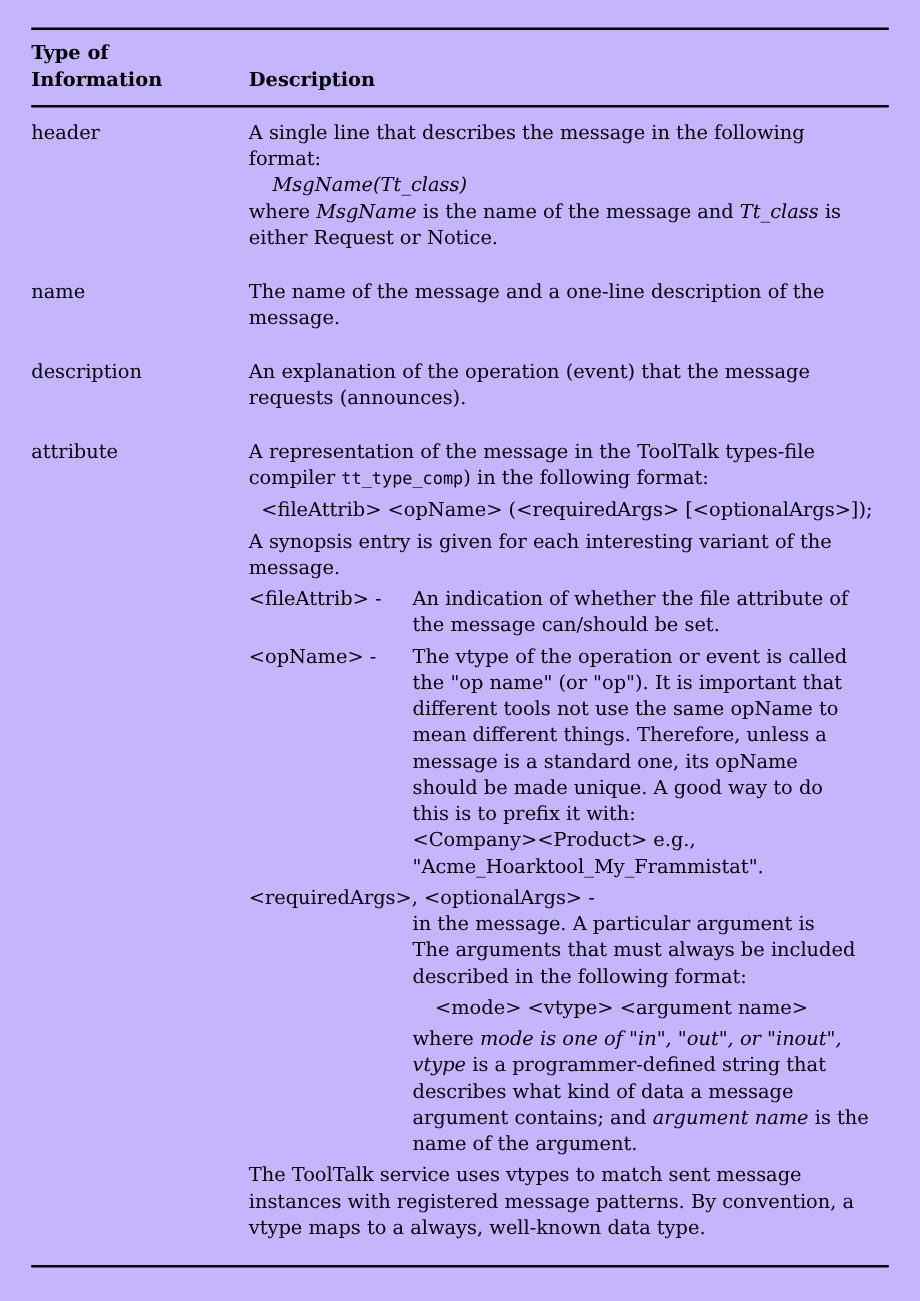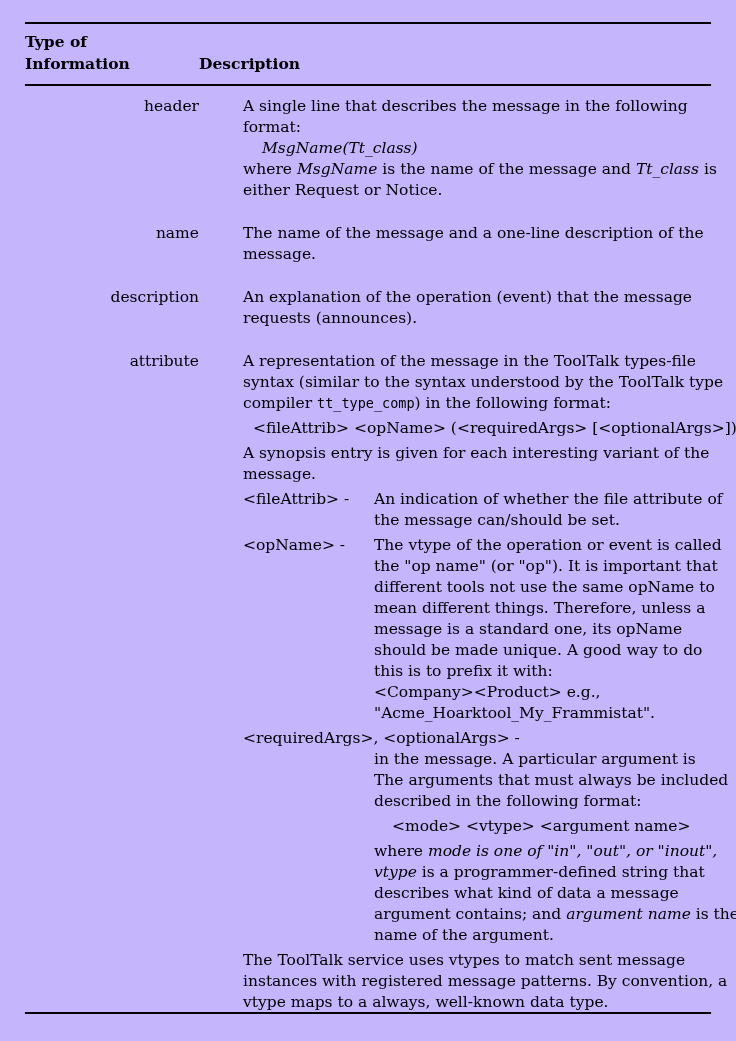--- a/index.html
+++ b/index.html
@@ -33,22 +33,22 @@
   .colhead-2 { top: 53px; left: 199px; }
 
   .content {
     position: absolute;
     top: 96px;
     left: 25px;
     width: 686px;
   }
   .row { display: flex; margin-bottom: 22px; }
   .row:last-child { margin-bottom: 0; }
-  .term { width: 174px; flex: none; text-align: right; }
-  .desc { flex: 1; min-width: 0; margin-left: 44px; }
+  .term { width: 174px; flex: none; }
+  .desc { flex: 1; min-width: 0; }
 
   .ln { white-space: pre; }
   .ind-a { padding-left: 19px; }   
   .ind-b { padding-left: 10px; }   
   .ind-c { padding-left: 18px; }   
   .sp-a { margin-top: 4px; margin-bottom: 4px; }
 
   .it { font-style: italic; }
   .mono {
     font-family: "DejaVu Sans Mono", "Liberation Mono", monospace;
@@ -103,21 +103,20 @@
       <div class="desc">
         <div class="ln">An explanation of the operation (event) that the message</div>
         <div class="ln">requests (announces).</div>
       </div>
     </div>
 
     <div class="row">
       <div class="term">attribute</div>
       <div class="desc">
         <div class="ln">A representation of the message in the ToolTalk types-file</div>
-        <div class="ln">syntax (similar to the syntax understood by the ToolTalk type</div>
         <div class="ln"><span>compiler </span><span class="mono">tt_type_comp</span><span>) in the following format:</span></div>
         <div class="ln ind-b sp-a">&lt;fileAttrib&gt; &lt;opName&gt; (&lt;requiredArgs&gt; [&lt;optionalArgs&gt;]);</div>
         <div class="ln">A synopsis entry is given for each interesting variant of the</div>
         <div class="ln">message.</div>
 
         <div class="def">
           <div class="dt ln">&lt;fileAttrib&gt; -</div>
           <div class="dd">
             <div class="ln">An indication of whether the file attribute of</div>
             <div class="ln">the message can/should be set.</div>

